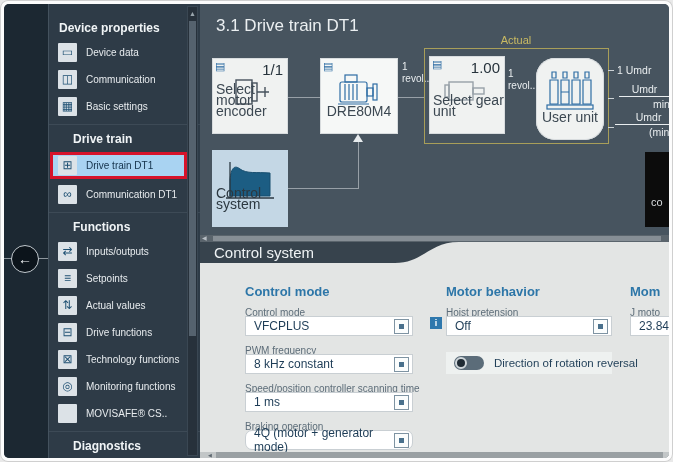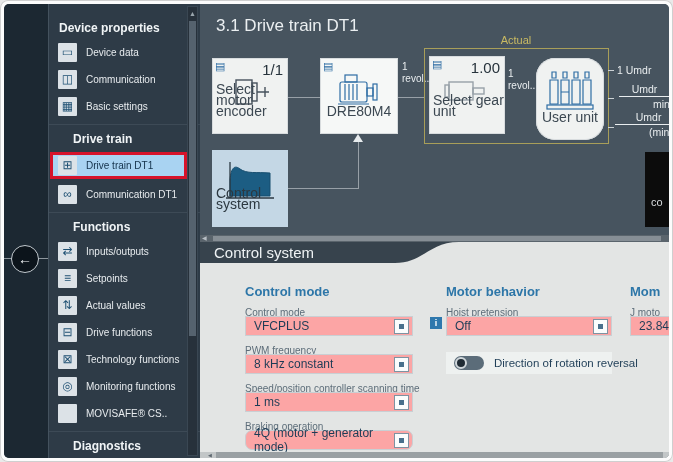--- a/index.html
+++ b/index.html
@@ -75,21 +75,21 @@
 
   
   #panel-header{position:absolute;left:0;right:0;top:238px;height:21px;background:#37434d;}
   #panel-header .ht{position:absolute;left:14px;top:2px;font-size:15px;color:#eef2f4;}
   #swoosh{position:absolute;left:195px;top:238px;width:274px;height:21px;}
 
   
   #panel{position:absolute;left:0;right:0;top:259px;bottom:0;background:#e3e5e4;overflow:hidden;}
   .sec-head{position:absolute;top:21px;font-size:13px;font-weight:bold;color:#2d76a8;}
   .f-label{position:absolute;font-size:10px;color:#5d6d79;white-space:nowrap;}
-  .f-box{position:absolute;height:20px;background:#fca5a5;border:1px solid #c9cfd3;
+  .f-box{position:absolute;height:20px;background:#ffffff;border:1px solid #c9cfd3;
          box-sizing:border-box;display:flex;align-items:center;justify-content:space-between;
          padding:0 3px 0 8px;font-size:12px;color:#1d3c56;cursor:pointer;}
   .combo{width:13px;height:13px;border:1px solid #7e93a2;background:#fbfdfd;flex:0 0 auto;
          display:flex;align-items:center;justify-content:center;}
   .combo::before{content:'';width:5px;height:5px;background:#49708c;}
   #info-badge{position:absolute;left:230px;top:54px;width:12px;height:12px;background:#2f78ad;
               color:#fff;font-size:9px;font-weight:bold;text-align:center;line-height:12px;cursor:pointer;}
   #toggle-row{position:absolute;left:246px;top:89px;width:166px;height:22px;background:#eef1f0;
               display:flex;align-items:center;gap:10px;padding-left:8px;box-sizing:border-box;cursor:pointer;}
   .pill{width:30px;height:14px;border-radius:7px;background:#5b6c79;position:relative;flex:0 0 auto;}

